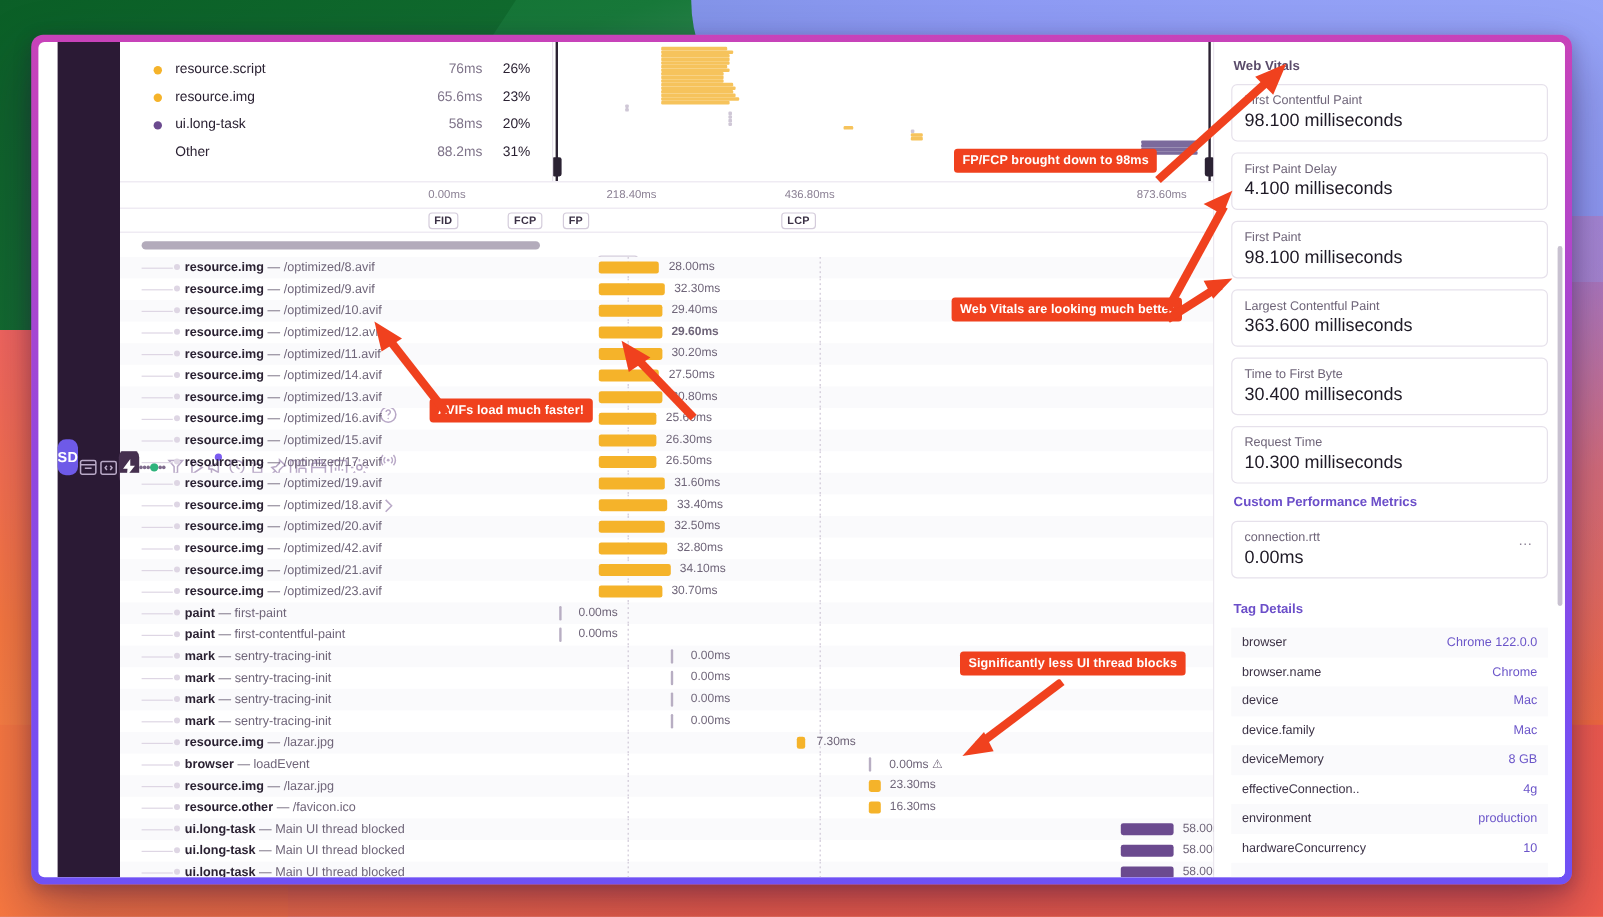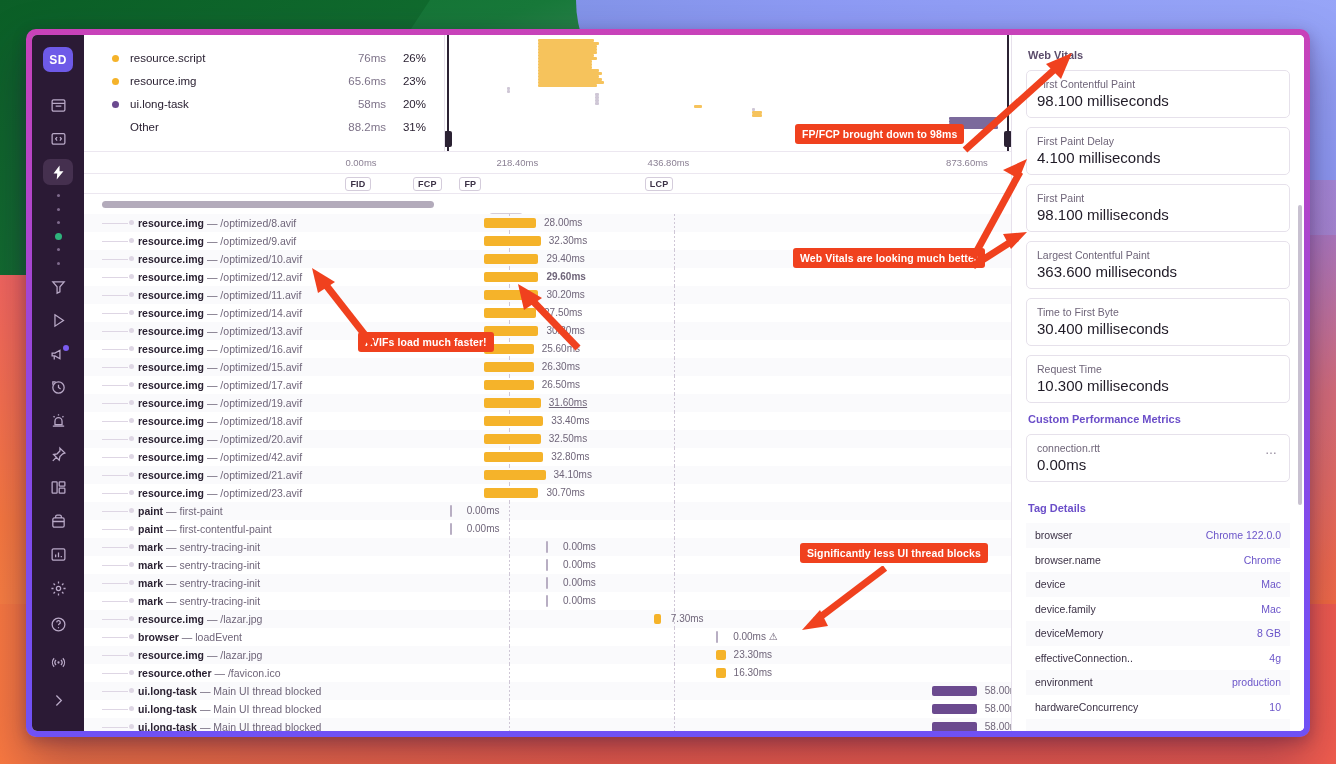--- a/index.html
+++ b/index.html
@@ -33,22 +33,22 @@
     background: linear-gradient(180deg, #c842b9 0%, #b545c8 22%, #9047e0 52%, #7b4df0 78%, #6f51f5 100%);
     padding: 6px;
     box-shadow: 0 22px 48px rgba(40,10,60,.38), 0 4px 14px rgba(40,10,60,.25);
     display: flex;
     overflow: hidden;
   }
   .window-inner { flex:1; display:flex; background:#fff; border-radius:5px; overflow:hidden; }
 
   
   .nav {
-    width: 52px; background:#2b1a35; display:flex; flex-direction:column;
-    align-items:center; padding-top:12px; flex-shrink:0; position:relative;
+    width: 52px; background:#2b1a35; display:flex; 
+    align-items:center; padding-top:12px; flex-shrink:0; position:relative;margin-left:16px;
   }
   .nav-logo {
     width:30px; height:30px; border-radius:7px; background:#6e5ae8;
     color:#fff; font-size:12px; font-weight:700; letter-spacing:.3px;
     display:flex; align-items:center; justify-content:center; margin-bottom:16px;
   }
   .nav-ico {
     width:30px; height:30px; margin:4px 0; display:flex; align-items:center; justify-content:center;
     color:#b9a9c7; position:relative; border-radius:7px;
   }
@@ -490,21 +490,21 @@
             <div class="row">
               <div class="row-label">
                 <span class="tree"></span>
                 <span class="op">resource.img</span>
                 <span class="desc">— /optimized/19.avif</span>
               </div>
               <div class="row-track">
                 <div class="tick-v" style="left: 11.5%;"></div>
                 <div class="tick-v" style="left: 40.5%;"></div>
                 <div class="bar" style="background: rgb(245, 179, 42); left: 7%; width: 10.08%;"></div>
-                <div class="bar-ms" style="left: 18.48%; text-decoration: underline;">31.60ms</div>
+                <div class="bar-ms" style="left: 18.48%;">31.60ms</div>
               </div>
             </div>
             <div class="row">
               <div class="row-label">
                 <span class="tree"></span>
                 <span class="op">resource.img</span>
                 <span class="desc">— /optimized/18.avif</span>
               </div>
               <div class="row-track">
                 <div class="tick-v" style="left: 11.5%;"></div>

